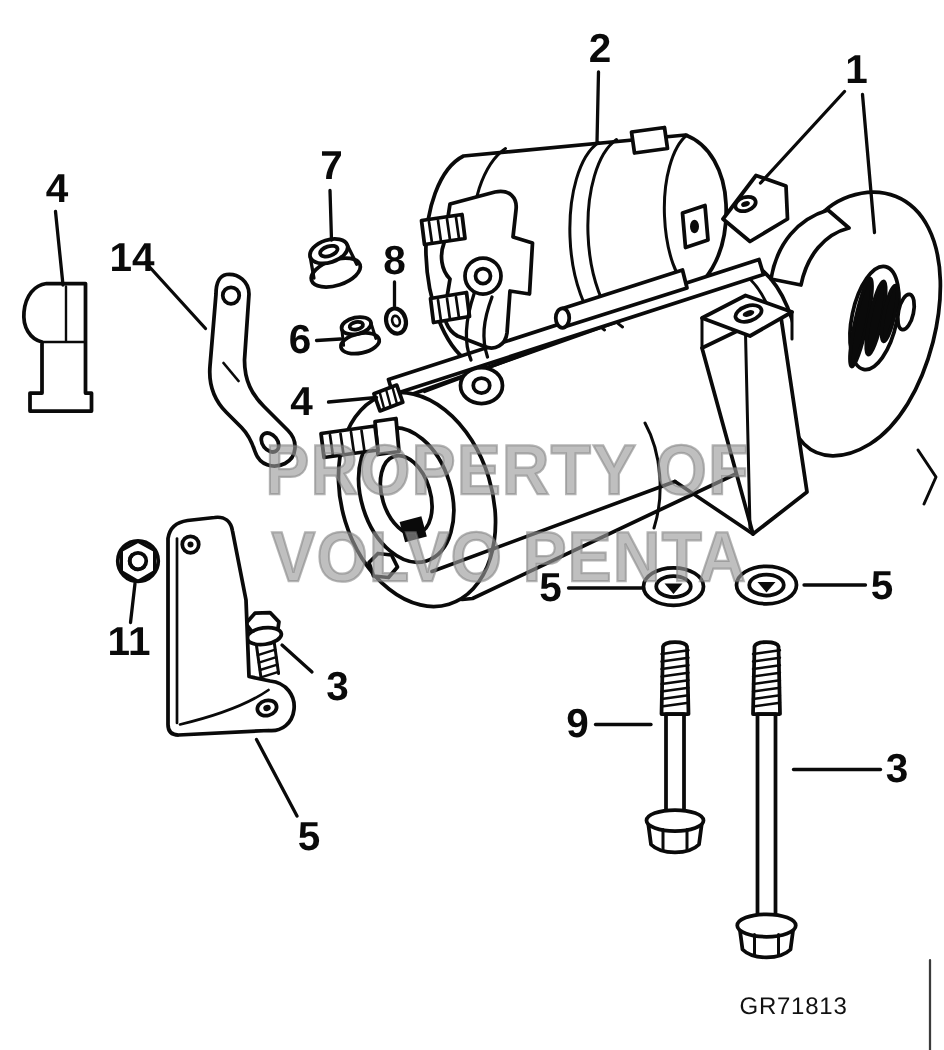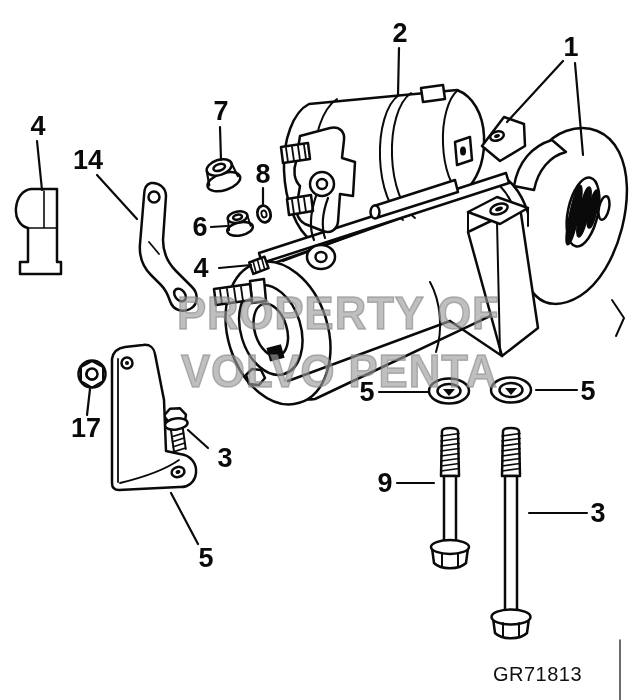--- a/index.html
+++ b/index.html
@@ -25,21 +25,21 @@
   .wm1{left:177px;top:285px;}
   .wm2{left:181px;top:343px;}
   .callout{
     position:absolute;z-index:3;
     transform:translate(-50%,-50%);
     font-weight:bold;font-size:27px;color:#0a0a0a;
     white-space:nowrap;line-height:1;
   }
   .drawing-code{
     position:absolute;z-index:3;left:493px;top:663px;
-    font-size:20px;letter-spacing:.5px;color:#111;
+    font-size:16px;letter-spacing:.5px;color:#111;
   }
 </style>
 </head>
 <body>
 
 <div class="stage">
 
   <svg width="629" height="700" viewBox="0 0 629 700">
     <g stroke="#0a0a0a" stroke-width="2.5" fill="none" stroke-linejoin="round" stroke-linecap="round">
 
@@ -249,20 +249,20 @@
   <div class="callout" style="left:400px;top:33px">2</div>
   <div class="callout" style="left:598px;top:513px">3</div>
   <div class="callout" style="left:38px;top:126px">4</div>
   <div class="callout" style="left:367px;top:392px">5</div>
   <div class="callout" style="left:588px;top:391px">5</div>
   <div class="callout" style="left:200px;top:227px">6</div>
   <div class="callout" style="left:221px;top:111px">7</div>
   <div class="callout" style="left:263px;top:174px">8</div>
   <div class="callout" style="left:385px;top:483px">9</div>
   <div class="callout" style="left:206px;top:558px">5</div>
-  <div class="callout" style="left:86px;top:428px">17</div>
+  <div class="callout" style="left:86px;top:428px">11</div>
   <div class="callout" style="left:225px;top:458px">3</div>
   <div class="callout" style="left:201px;top:268px">4</div>
-  <div class="callout" style="left:88px;top:160px">14</div>
+  <div class="callout" style="left:88px;top:172px">14</div>
 
   <div class="drawing-code">GR71813</div>
 
 </div>
 
 </body></html>

